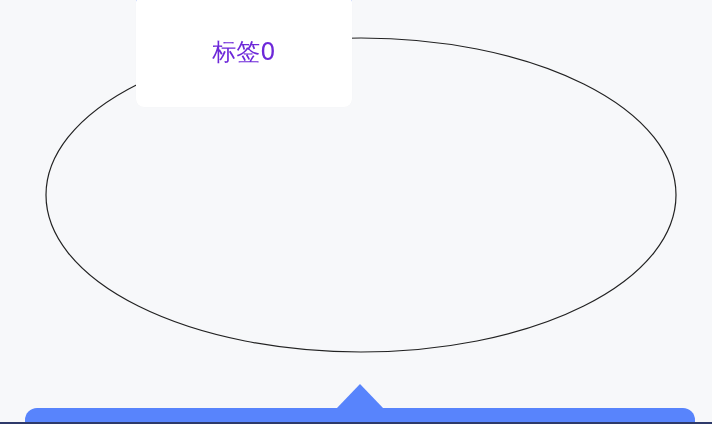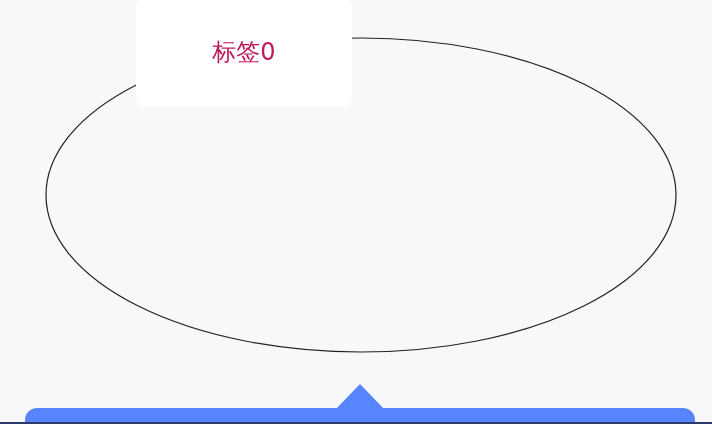--- a/index.html
+++ b/index.html
@@ -1,19 +1,19 @@
 <!DOCTYPE html>
 <html><head>
   <meta charset="utf-8">
   <style>
     html, body { margin:0; padding:0; }
     body { width:712px; height:424px; background:#f7f8fa; position:relative; overflow:hidden; font-family:"DejaVu Sans", sans-serif; }
     .ellipse-svg { position:absolute; left:0; top:0; }
     .node-card { position:absolute; left:136px; top:-6px; width:216px; height:111px; background:#ffffff; border-radius:8px; box-shadow:0 0 1px rgba(0,0,0,0.04); display:flex; align-items:center; justify-content:center; border-top:2px solid #5b83ff; }
-    .node-label { font-size:24px; color:#be185d; }
+    .node-label { font-size:24px; color:#6d28d9; }
     .bottom-bar { position:absolute; left:25px; top:408px; width:670px; height:30px; background:#5884fc; border-radius:12px 12px 0 0; }
     .bottom-arrow { position:absolute; left:336px; top:384px; width:0; height:0; border-left:24px solid transparent; border-right:24px solid transparent; border-bottom:25px solid #5884fc; }
     .bottom-line { position:absolute; left:0; top:422px; width:712px; height:2px; background:#2e3a6a; }
   </style>
 </head>
 <body>
 
 <svg class="ellipse-svg" width="712" height="424">
   <ellipse cx="361" cy="195" rx="315" ry="157" fill="none" stroke="#222" stroke-width="1.2"></ellipse>
 </svg>

